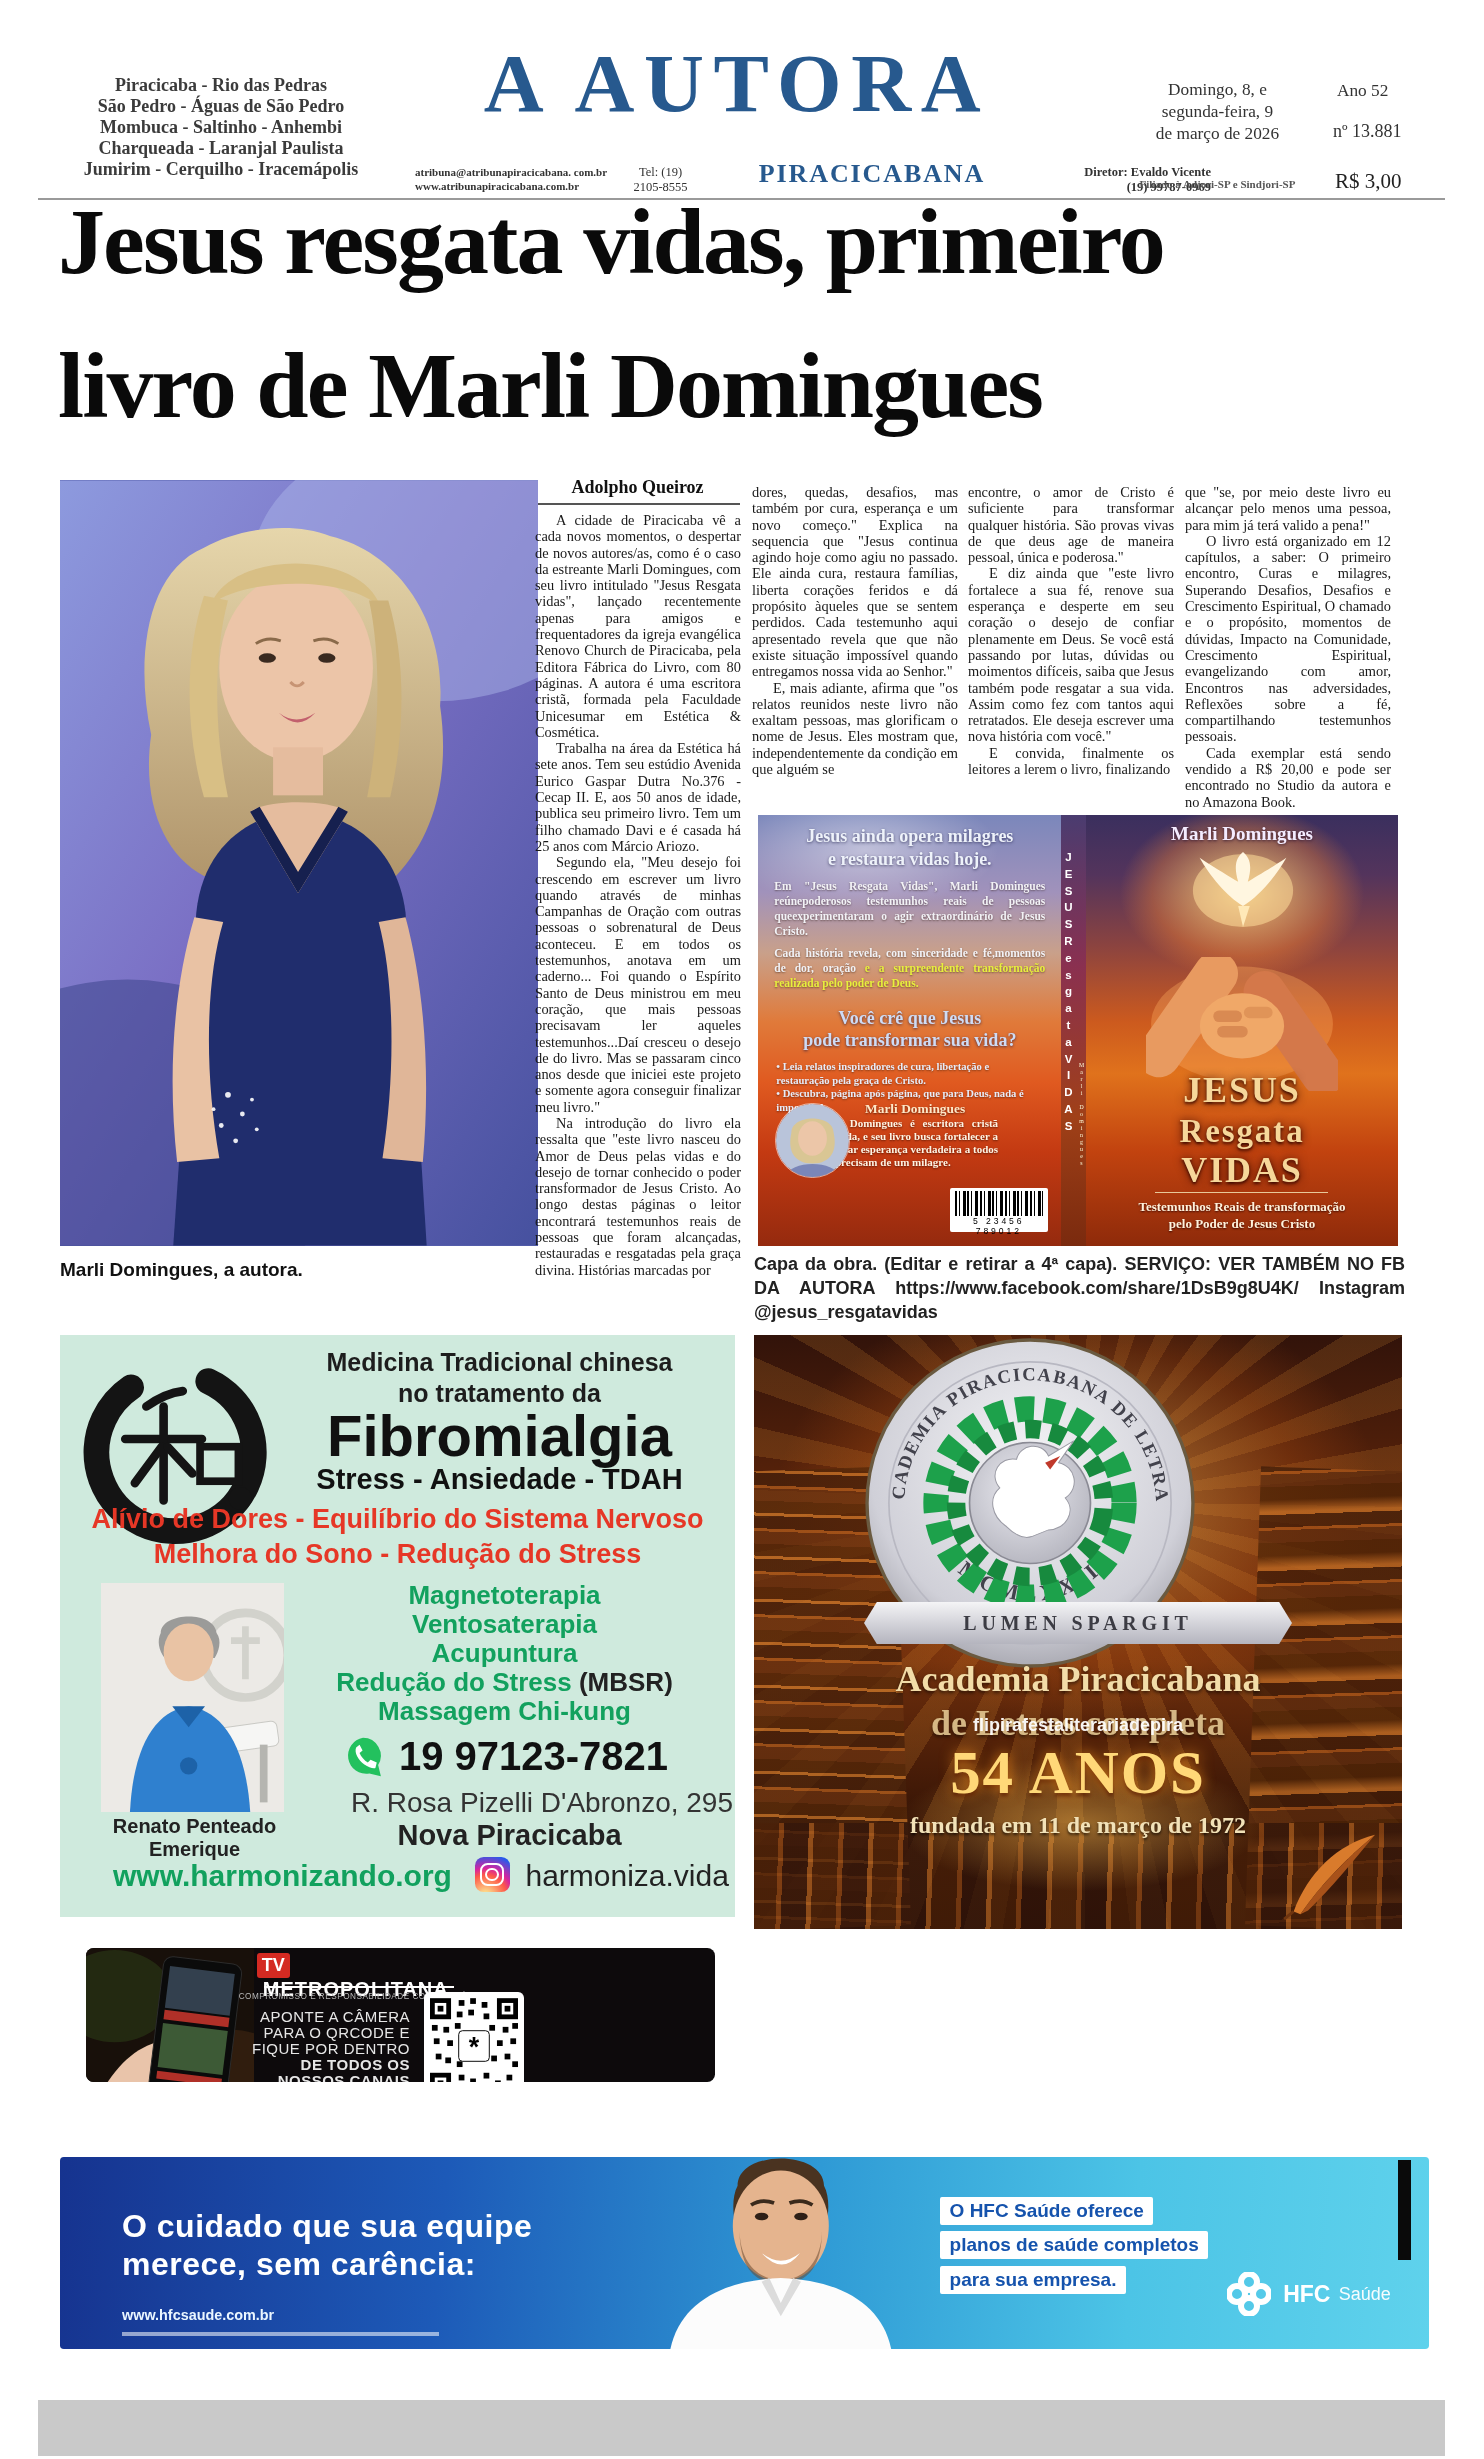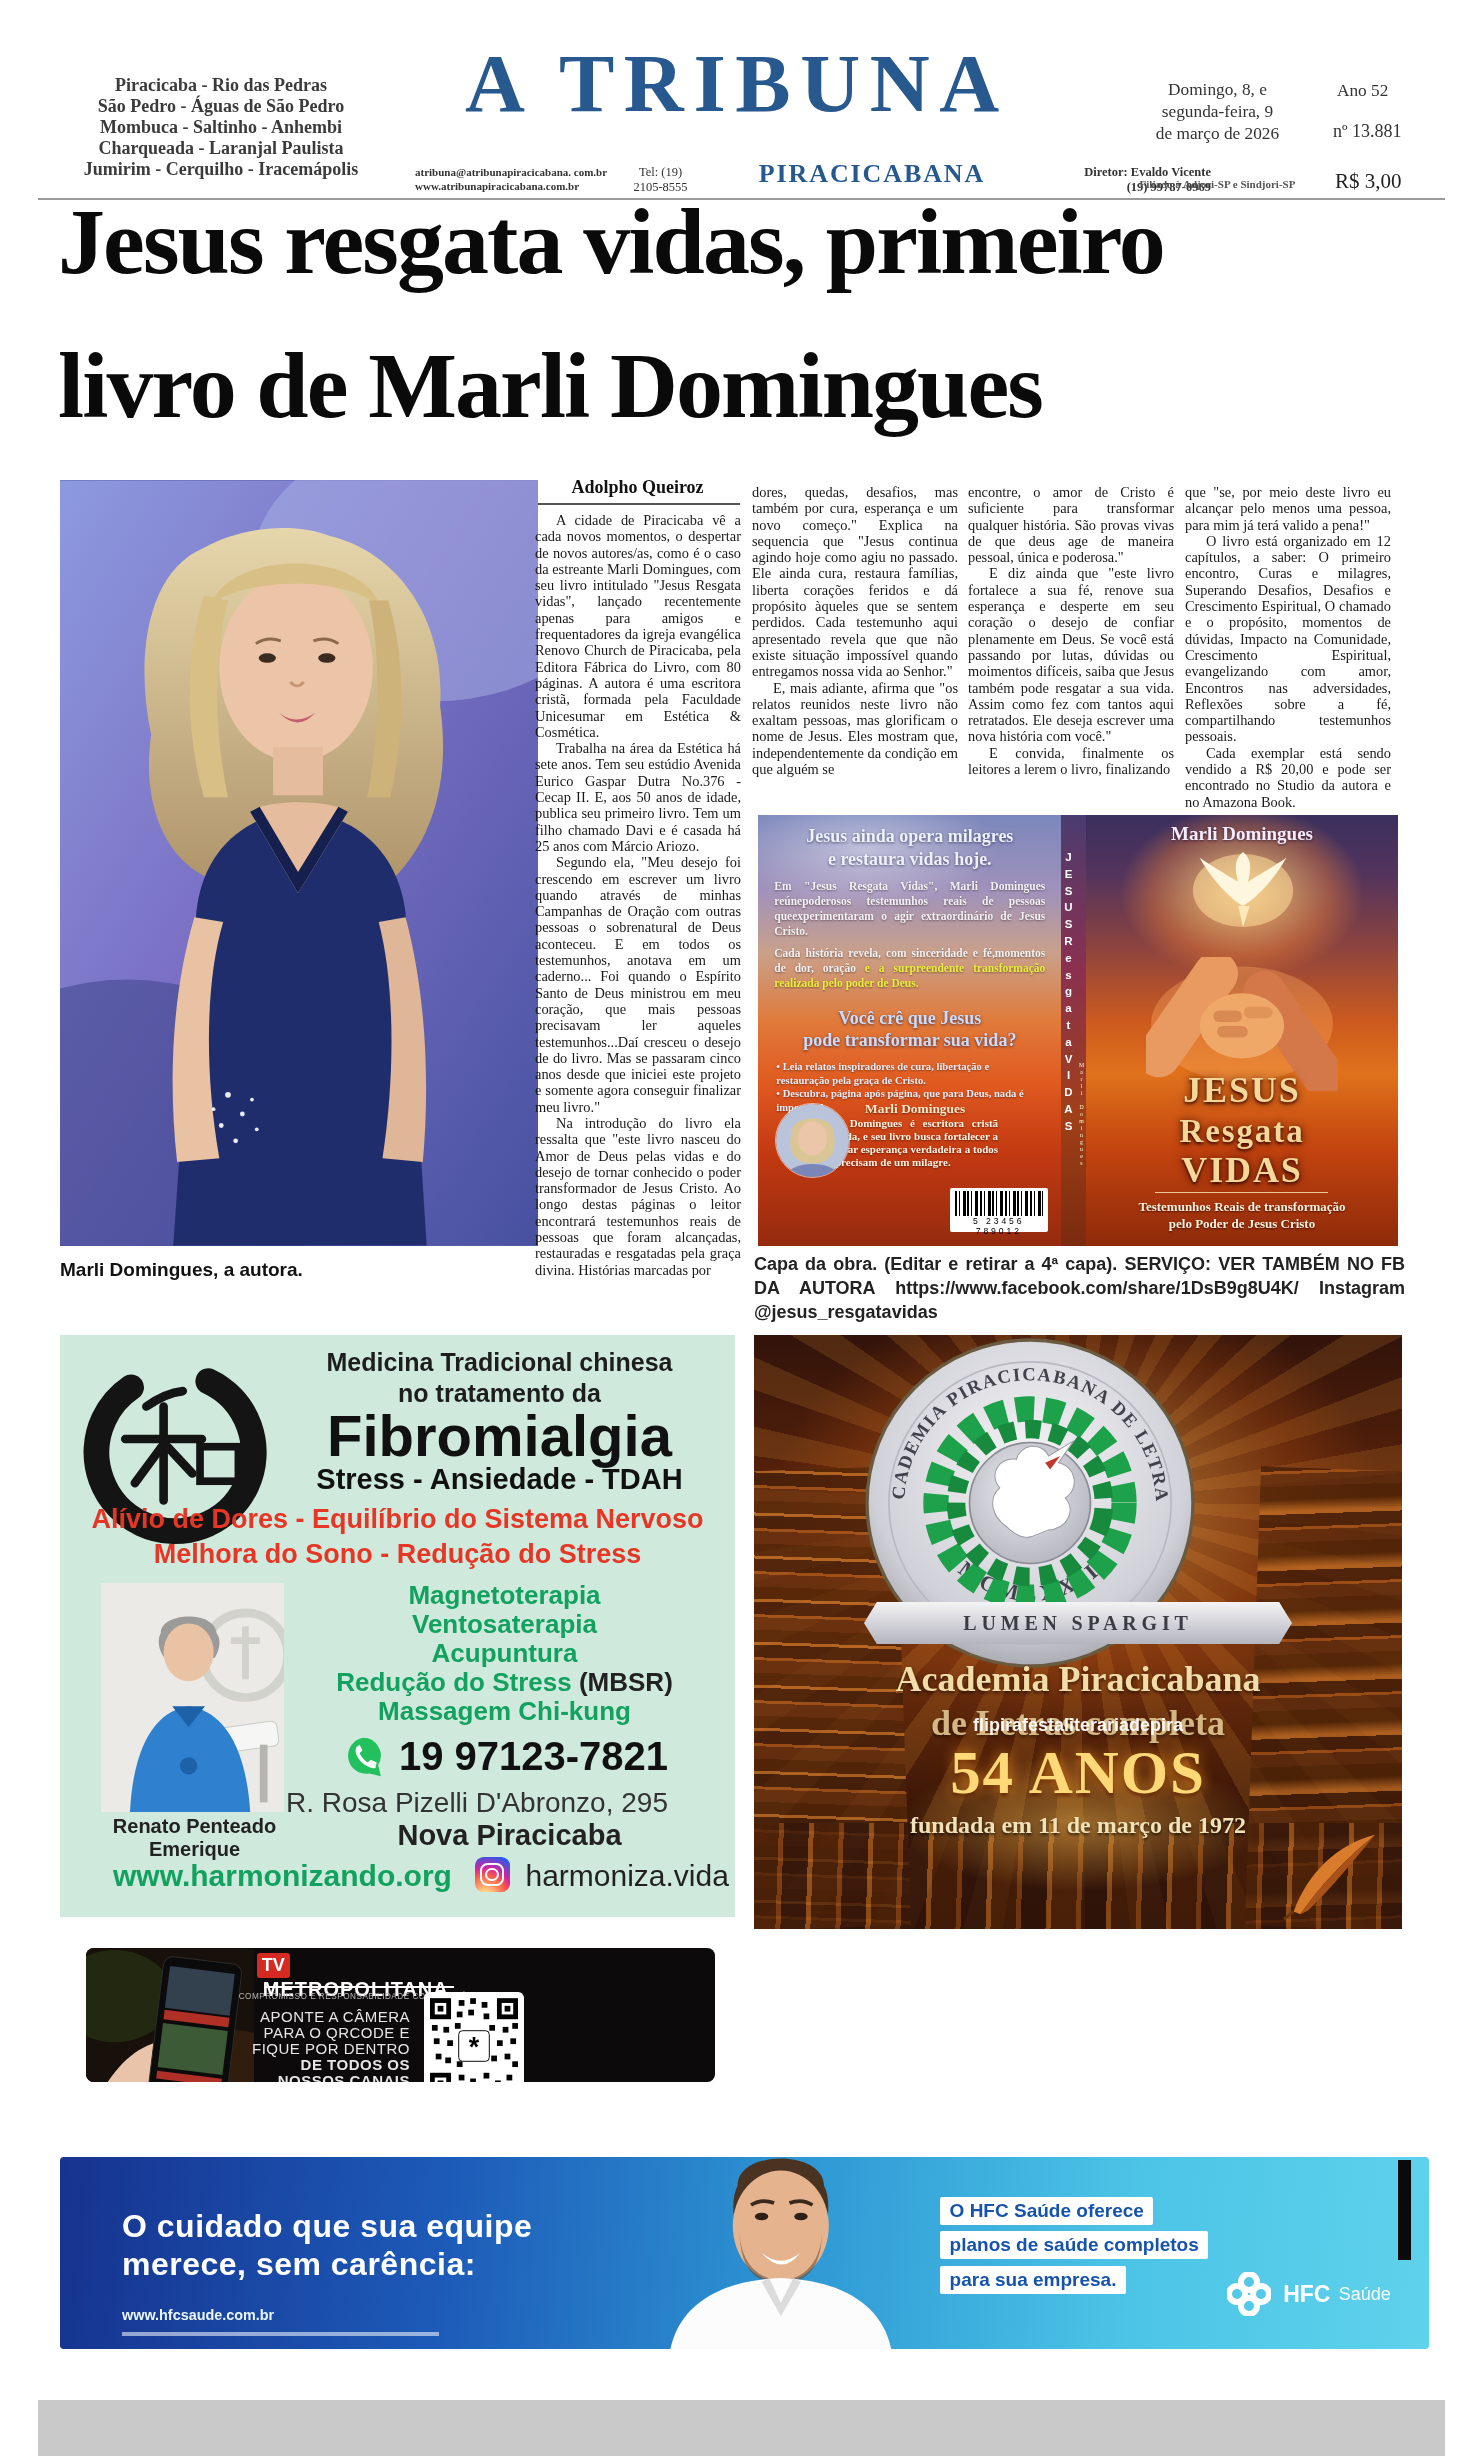--- a/index.html
+++ b/index.html
@@ -95,21 +95,21 @@
   .ad1-sub{left:216px;top:128px;width:447px;text-align:center;font-size:29px;font-weight:bold;color:#111;}
   .ad1-red{width:100%;text-align:center;font-size:27px;font-weight:bold;color:#e63726;}
   .ad1-red1{left:0;top:169px;} .ad1-red2{left:0;top:204px;}
   .ad1-photo{left:41px;top:248px;width:183px;height:229px;overflow:hidden;background:#ececea;}
   .ad1-person{left:19px;top:480px;width:231px;text-align:center;font-size:20px;font-weight:bold;color:#222;}
   .ad1-services{left:226px;top:246px;width:437px;text-align:center;font-size:26px;line-height:29px;
                 font-weight:bold;color:#12a15e;}
   .ad1-services .mbsr{color:#222;font-weight:normal;}
   .ad1-phone{left:226px;top:399px;width:437px;text-align:center;}
   .ad1-phone span{font-size:40px;font-weight:bold;color:#111;vertical-align:middle;margin-left:9.6px;}
-  .ad1-addr1{left:226px;top:452px;width:447px;text-align:left;font-size:28px;color:#333;}
+  .ad1-addr1{left:226px;top:452px;width:447px;text-align:right;font-size:28px;color:#333;}
   .ad1-addr2{left:226px;top:484px;width:447px;text-align:center;font-size:29px;font-weight:bold;color:#222;}
   .ad1-web{left:53px;top:524px;font-size:30px;font-weight:bold;color:#12a15e;}
   .ad1-ig-row{left:403px;top:522px;}
   .ad1-ig-row span{font-size:30px;color:#222;vertical-align:top;margin-left:11.5px;line-height:37px;}
   .ig{display:inline-block;width:35px;height:35px;border-radius:8.6px;position:relative;vertical-align:top;
       background:radial-gradient(circle at 30% 110%,#fdf497 0%,#fd5949 45%,#d6249f 60%,#285AEB 90%);}
   .ig::before{content:"";position:absolute;inset:5.8px;border:2.9px solid #fff;border-radius:7.7px;}
   .ig::after{content:"";position:absolute;inset:10.6px;border:2.9px solid #fff;border-radius:50%;}
 
   
@@ -188,21 +188,21 @@
 
 <div class="page">
 
   <div class="abs mh-cities">
     <div>Piracicaba - Rio das Pedras</div>
     <div>São Pedro - Águas de São Pedro</div>
     <div>Mombuca - Saltinho - Anhembi</div>
     <div>Charqueada - Laranjal Paulista</div>
     <div>Jumirim - Cerquilho - Iracemápolis</div>
   </div>
-  <div class="abs mh-title">A TRIBUNA</div>
+  <div class="abs mh-title">A AUTORA</div>
   <div class="abs mh-contact">
     <div>atribuna@atribunapiracicabana. com.br</div>
     <div>www.atribunapiracicabana.com.br</div>
   </div>
   <div class="abs mh-tel">
     <div>Tel: (19)</div>
     <div>2105-8555</div>
   </div>
   <div class="abs mh-sub">PIRACICABANA</div>
   <div class="abs mh-dir">

